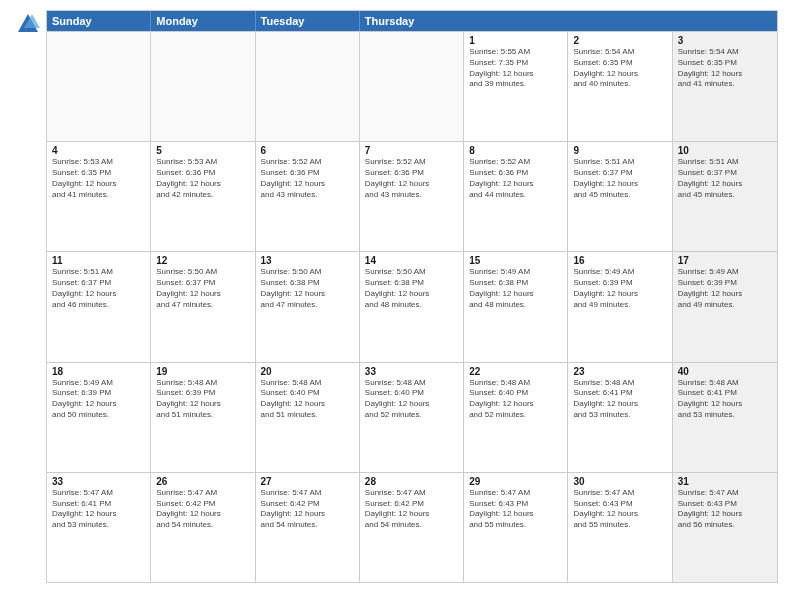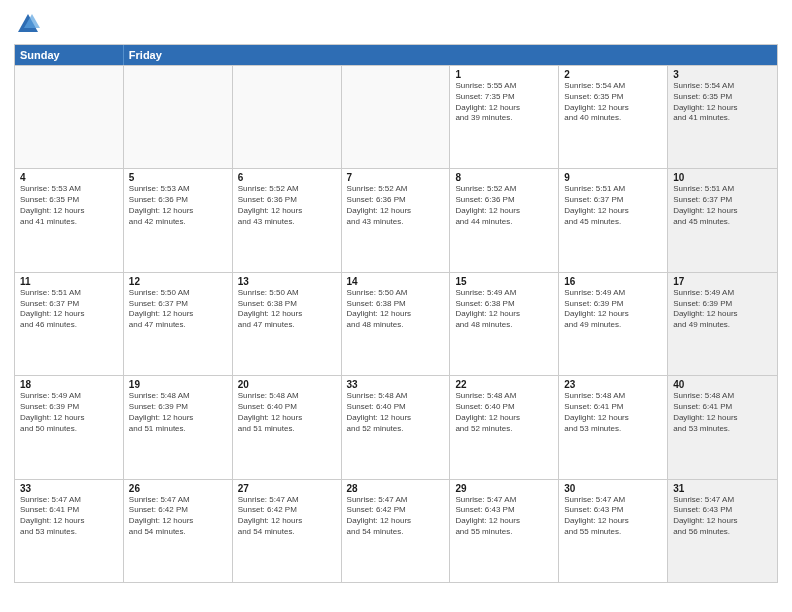--- a/index.html
+++ b/index.html
@@ -8,21 +8,21 @@
       background: #fff;
       width: 792px;
       height: 612px;
       overflow: hidden;
     }
     .page {
       width: 792px;
       height: 593px;
       padding: 10px 14px 10px 14px;
       display: flex;
-      flex-direction: column;
+      flex-direction: row;
       border-radius: 13px;
     }
     .header {
       display: flex;
       justify-content: space-between;
       align-items: flex-start;
       margin-bottom: 6px;
     }
     .logo {
       display: flex;
@@ -123,21 +123,23 @@
     </div>
     <div class="title-block">
       <div class="title-month"></div>
       <div class="title-location"></div>
     </div>
   </div>
 
   <div class="calendar">
     <div class="cal-header">
     <div class="cal-header-cell">Sunday</div>
-        <div class="cal-header-cell">Friday</div>
+        <div class="cal-header-cell">Monday</div>
+        <div class="cal-header-cell">Tuesday</div>
+        <div class="cal-header-cell">Thursday</div>
       </div>
     <div class="cal-body">
     <div class="cal-row">
           <div class="cal-cell empty"></div>
           <div class="cal-cell empty"></div>
           <div class="cal-cell empty"></div>
           <div class="cal-cell empty"></div>
           <div class="cal-cell">
             <div class="day-num">1</div>
             <div class="day-info" style="white-space: pre-line;">Sunrise: 5:55 AM

